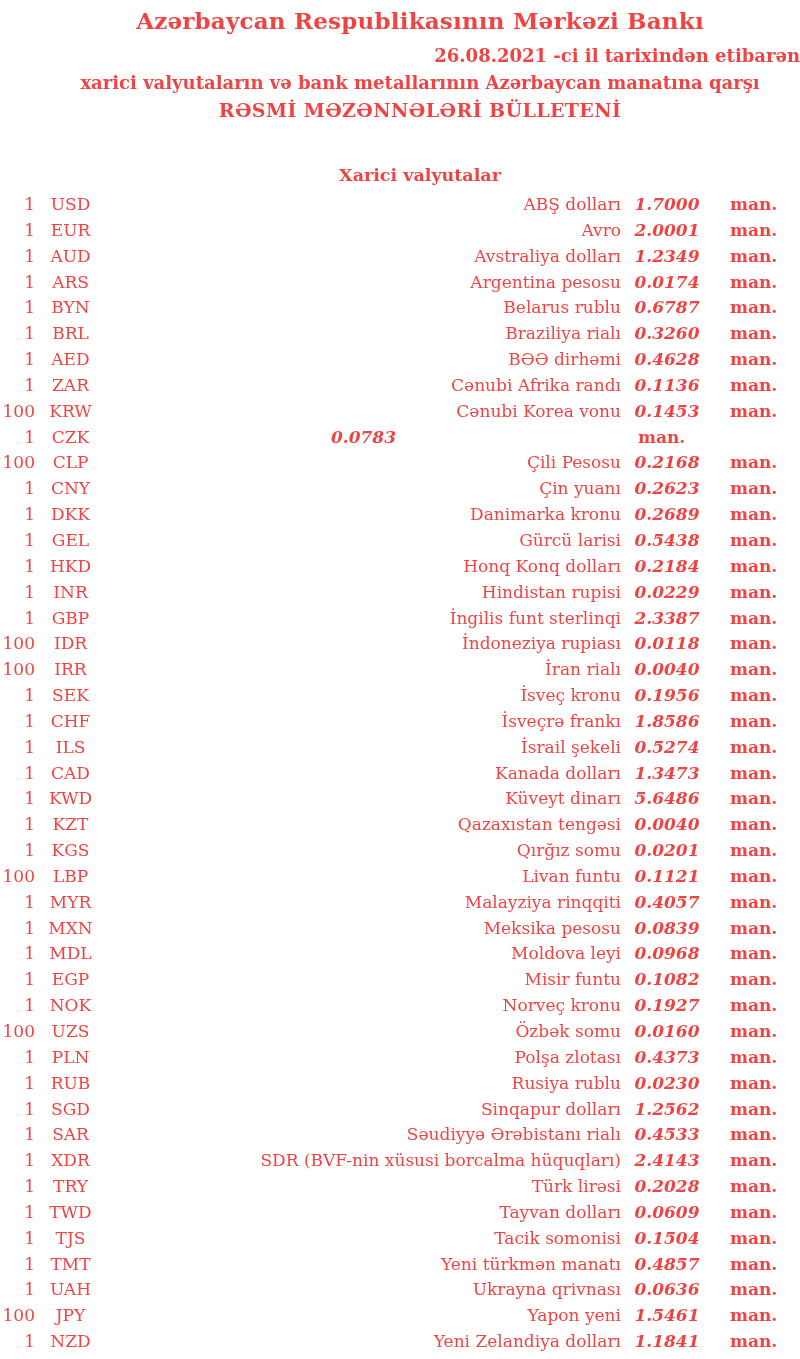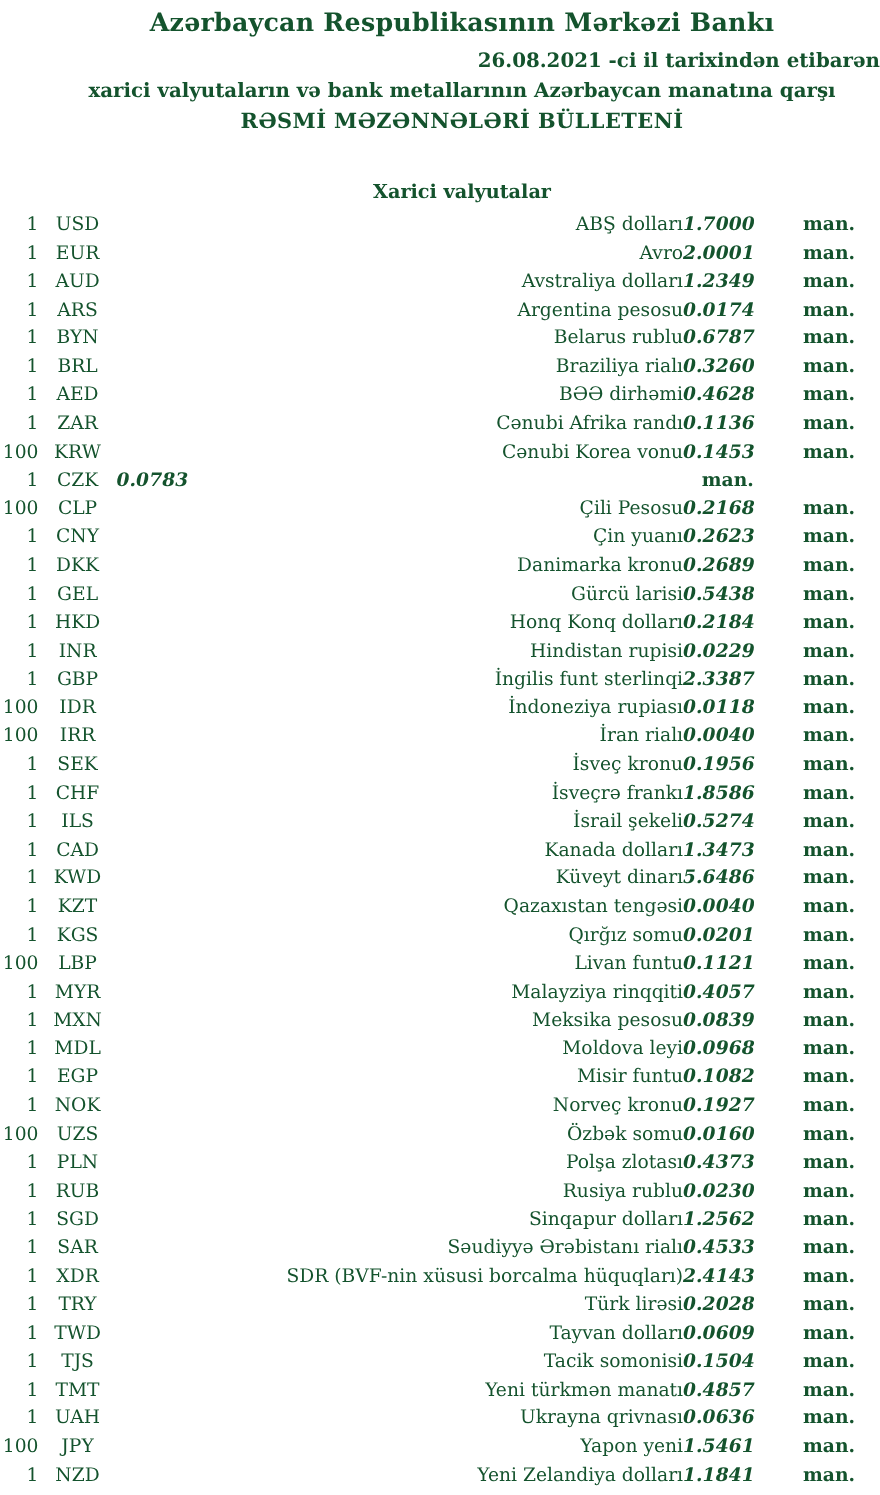--- a/index.html
+++ b/index.html
@@ -5,21 +5,21 @@
   html, body {
     margin: 0;
     padding: 0;
     background: #ffffff;
   }
   .page {
     position: relative;
     width: 800px;
     height: 1359px;
     background: #ffffff;
-    color: #14532d;
+    color: #ef4444;
     font-family: "DejaVu Serif", "Liberation Serif", serif;
     overflow: hidden;
   }
   .doc-header {
     padding-top: 6px;
     padding-left: 40px;
     text-align: center;
   }
   .bank-title {
     margin: 0 0 6px 0;
@@ -63,21 +63,21 @@
     height: 25.85px;
     align-items: baseline;
     font-size: 17px;
     line-height: 25.85px;
     white-space: nowrap;
   }
   .qty  { text-align: right; }
   .code { text-align: center; }
   .name { text-align: right; }
   .rate {
-    text-align: left;
+    text-align: center;
     font-weight: bold;
     font-style: italic;
   }
   .unit {
     text-align: left;
     padding-left: 17px;
     font-weight: bold;
   }
 </style>
 </head>

